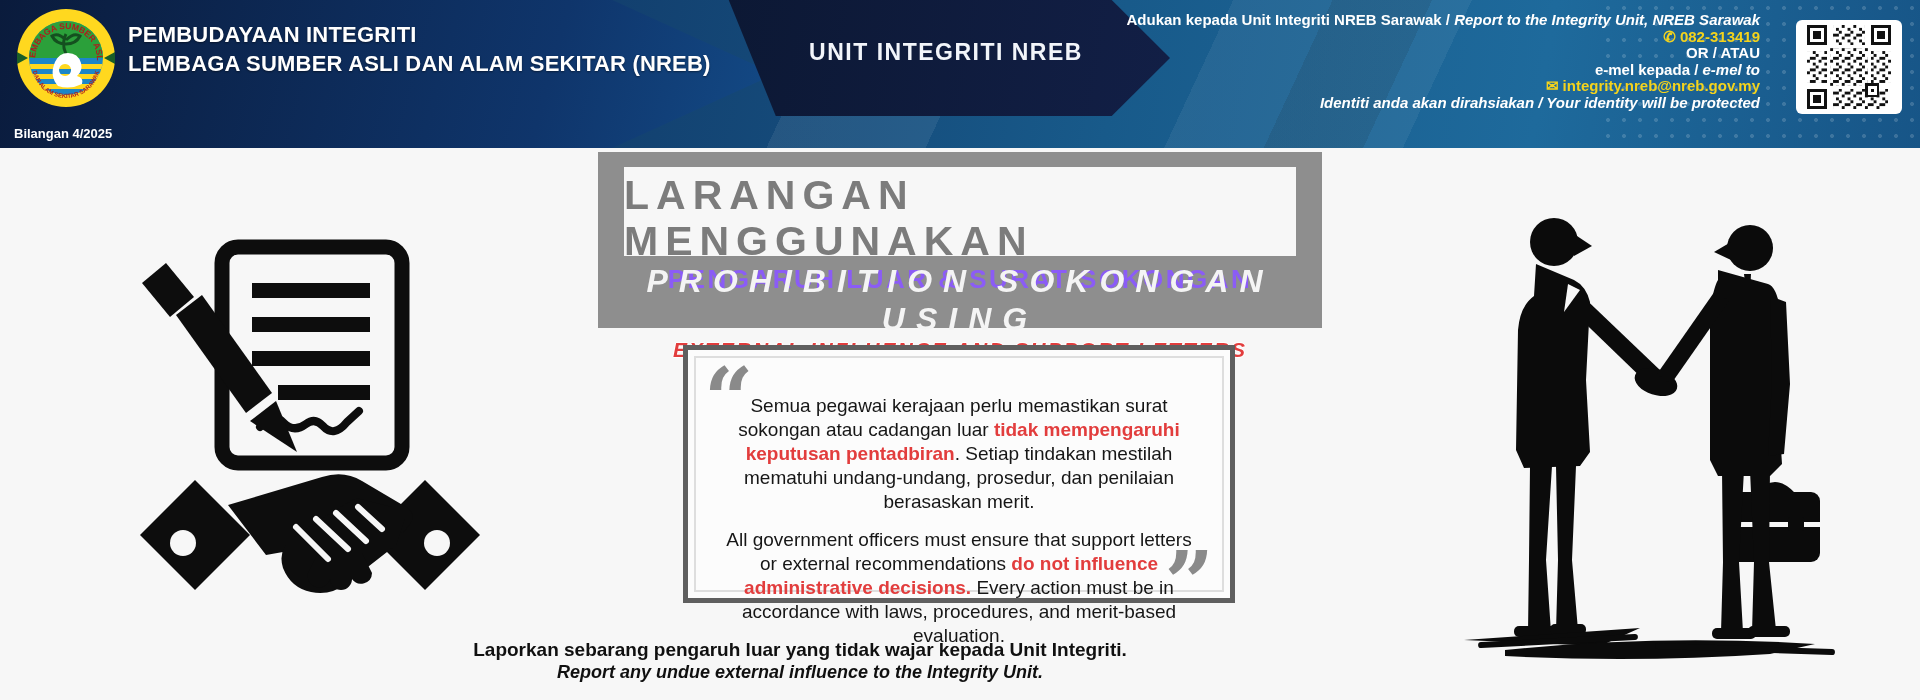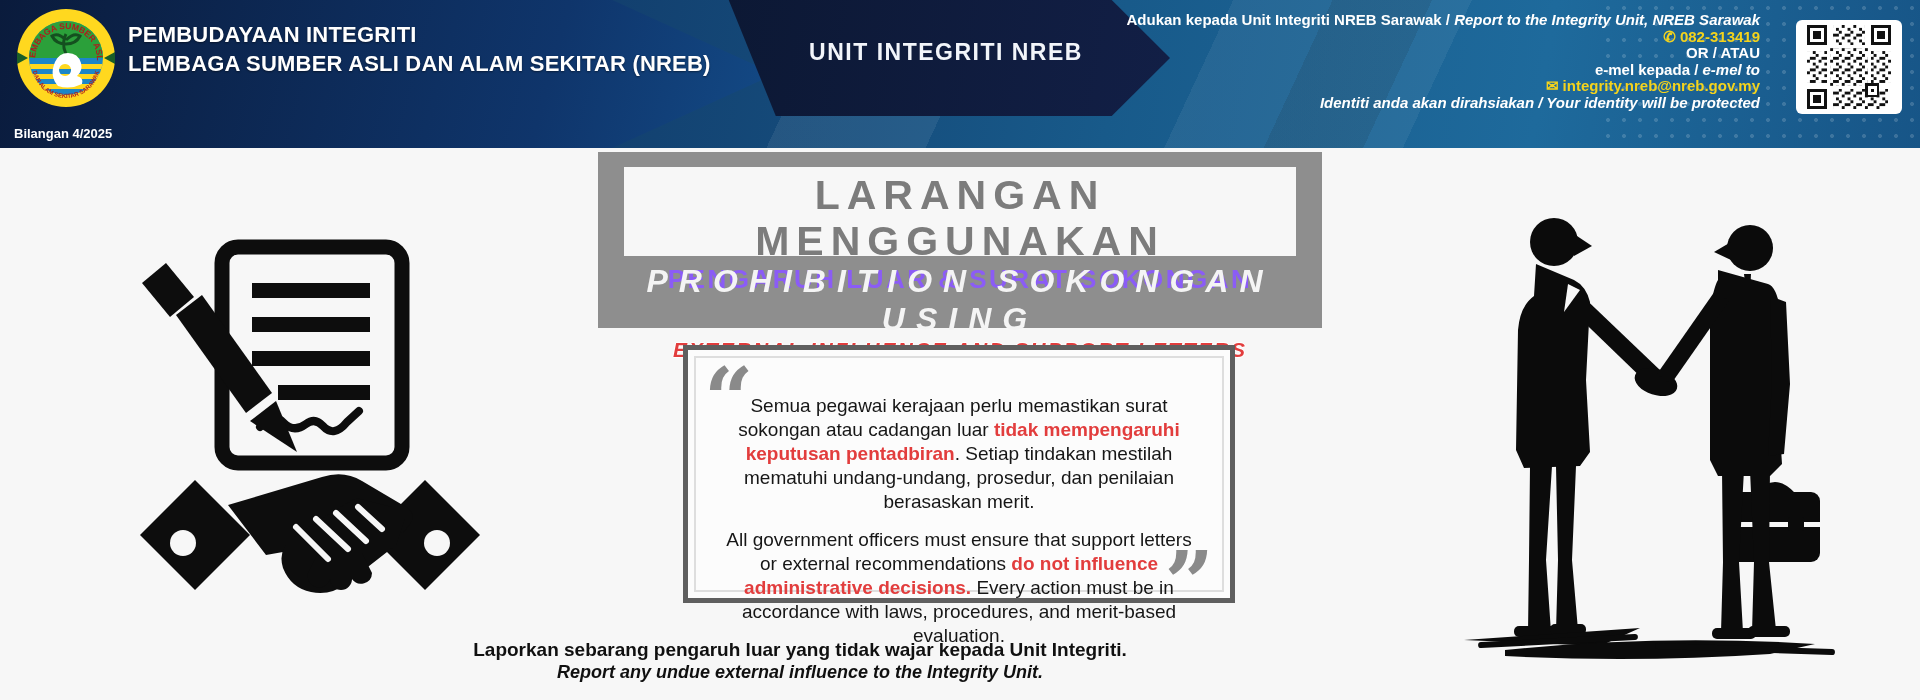--- a/index.html
+++ b/index.html
@@ -55,21 +55,21 @@
   }
   .qr-box svg{width:100%;height:100%;}
   
   .title-panel{
     position:absolute;left:598px;top:152px;width:724px;height:176px;
     background:#8e8e8e;box-sizing:border-box;
   }
   .title-white{
     margin:15px 26px 0;background:#f7f7f7;height:89px;padding-top:5px;box-sizing:border-box;
   }
-  .t-ms1{font-size:41px;font-weight:bold;color:#7c7c7c;letter-spacing:7px;text-align:center;line-height:46px;}
+  .t-ms1{font-size:41px;font-weight:bold;color:#7c7c7c;letter-spacing:7px;text-align:left;line-height:46px;}
   .t-ms2{font-size:26px;font-weight:bold;color:#8b5cf6;letter-spacing:2.5px;text-align:center;line-height:30px;}
   .t-en1{font-size:32px;font-weight:bold;font-style:italic;color:#f4f4f4;letter-spacing:11px;text-align:center;line-height:38px;margin-top:6px;}
   .t-en2{
     font-size:21px;font-weight:bold;font-style:italic;color:#e23d3d;letter-spacing:2px;text-align:center;line-height:24px;
     text-shadow:-1px 0 #fff,1px 0 #fff,0 -1px #fff,0 1px #fff;
   }
   
   .quote-box{
     position:absolute;left:683px;top:345px;width:552px;height:258px;
     background:#fcfcfc;border:5px solid #5f5f5f;box-sizing:border-box;

